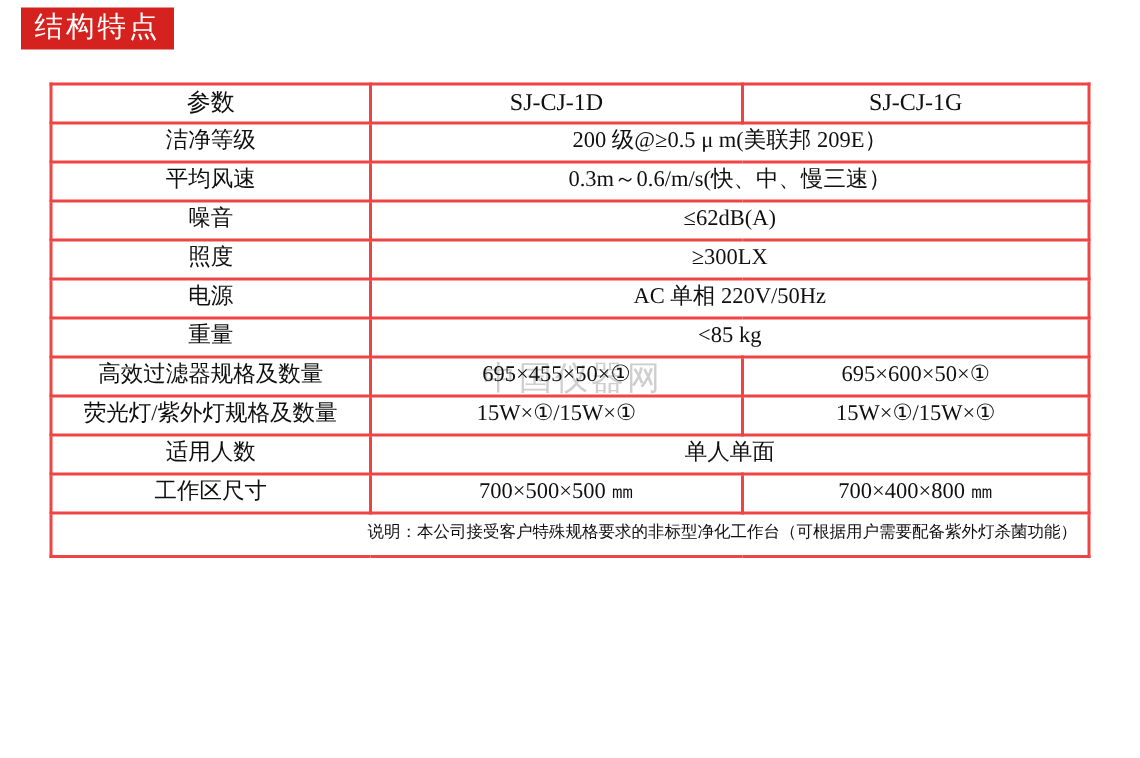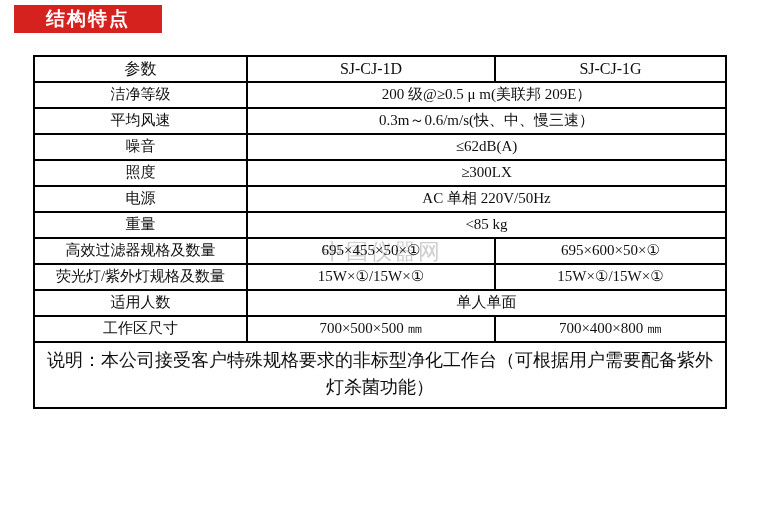--- a/index.html
+++ b/index.html
@@ -10,25 +10,25 @@
     background: #ffffff;
     overflow: hidden;
     font-family: "Liberation Serif", "DejaVu Serif", serif;
   }
   .badge {
     position: absolute;
     left: 14px;
     top: 5px;
     height: 28px;
     line-height: 28px;
-    padding: 0 32px;
+    padding: 0 9px;
     background: #d5221f;
     color: #ffffff;
     font-family: "Liberation Sans", "DejaVu Sans", sans-serif;
-    font-weight: bold;
+    font-weight: normal;
     font-size: 19px;
     letter-spacing: 2px;
     z-index: 2;
   }
   .watermark {
     position: absolute;
     left: 322px;
     top: 237px;
     z-index: 0;
     font-family: "Liberation Sans", "DejaVu Sans", sans-serif;
@@ -42,41 +42,41 @@
   table.spec {
     position: absolute;
     left: 33px;
     top: 55px;
     width: 692px;
     z-index: 1;
     border-collapse: collapse;
     table-layout: fixed;
   }
   .spec th, .spec td {
-    border: 2px solid #000000;
+    border: 2px solid #ef4444;
     background: transparent;
     text-align: center;
     vertical-align: middle;
     color: #0f0f0f;
     font-weight: normal;
     font-size: 15px;
     line-height: 1.15;
     height: 24px;
     padding: 0 2px;
     overflow: hidden;
     white-space: nowrap;
   }
   .spec th { font-size: 16px; }
   .spec td.note-cell {
-    text-align: center;
+    text-align: right;
     white-space: normal;
     height: auto;
     padding: 4px 7px 6px 7px;
     line-height: 1.5;
-    font-size: 18px;
+    font-size: 11px;
   }
 </style>
 </head>
 <body>
 
 <div class="stage">
 
   <div class="badge">结构特点</div>
 
   <div class="watermark">中国仪器网</div>

